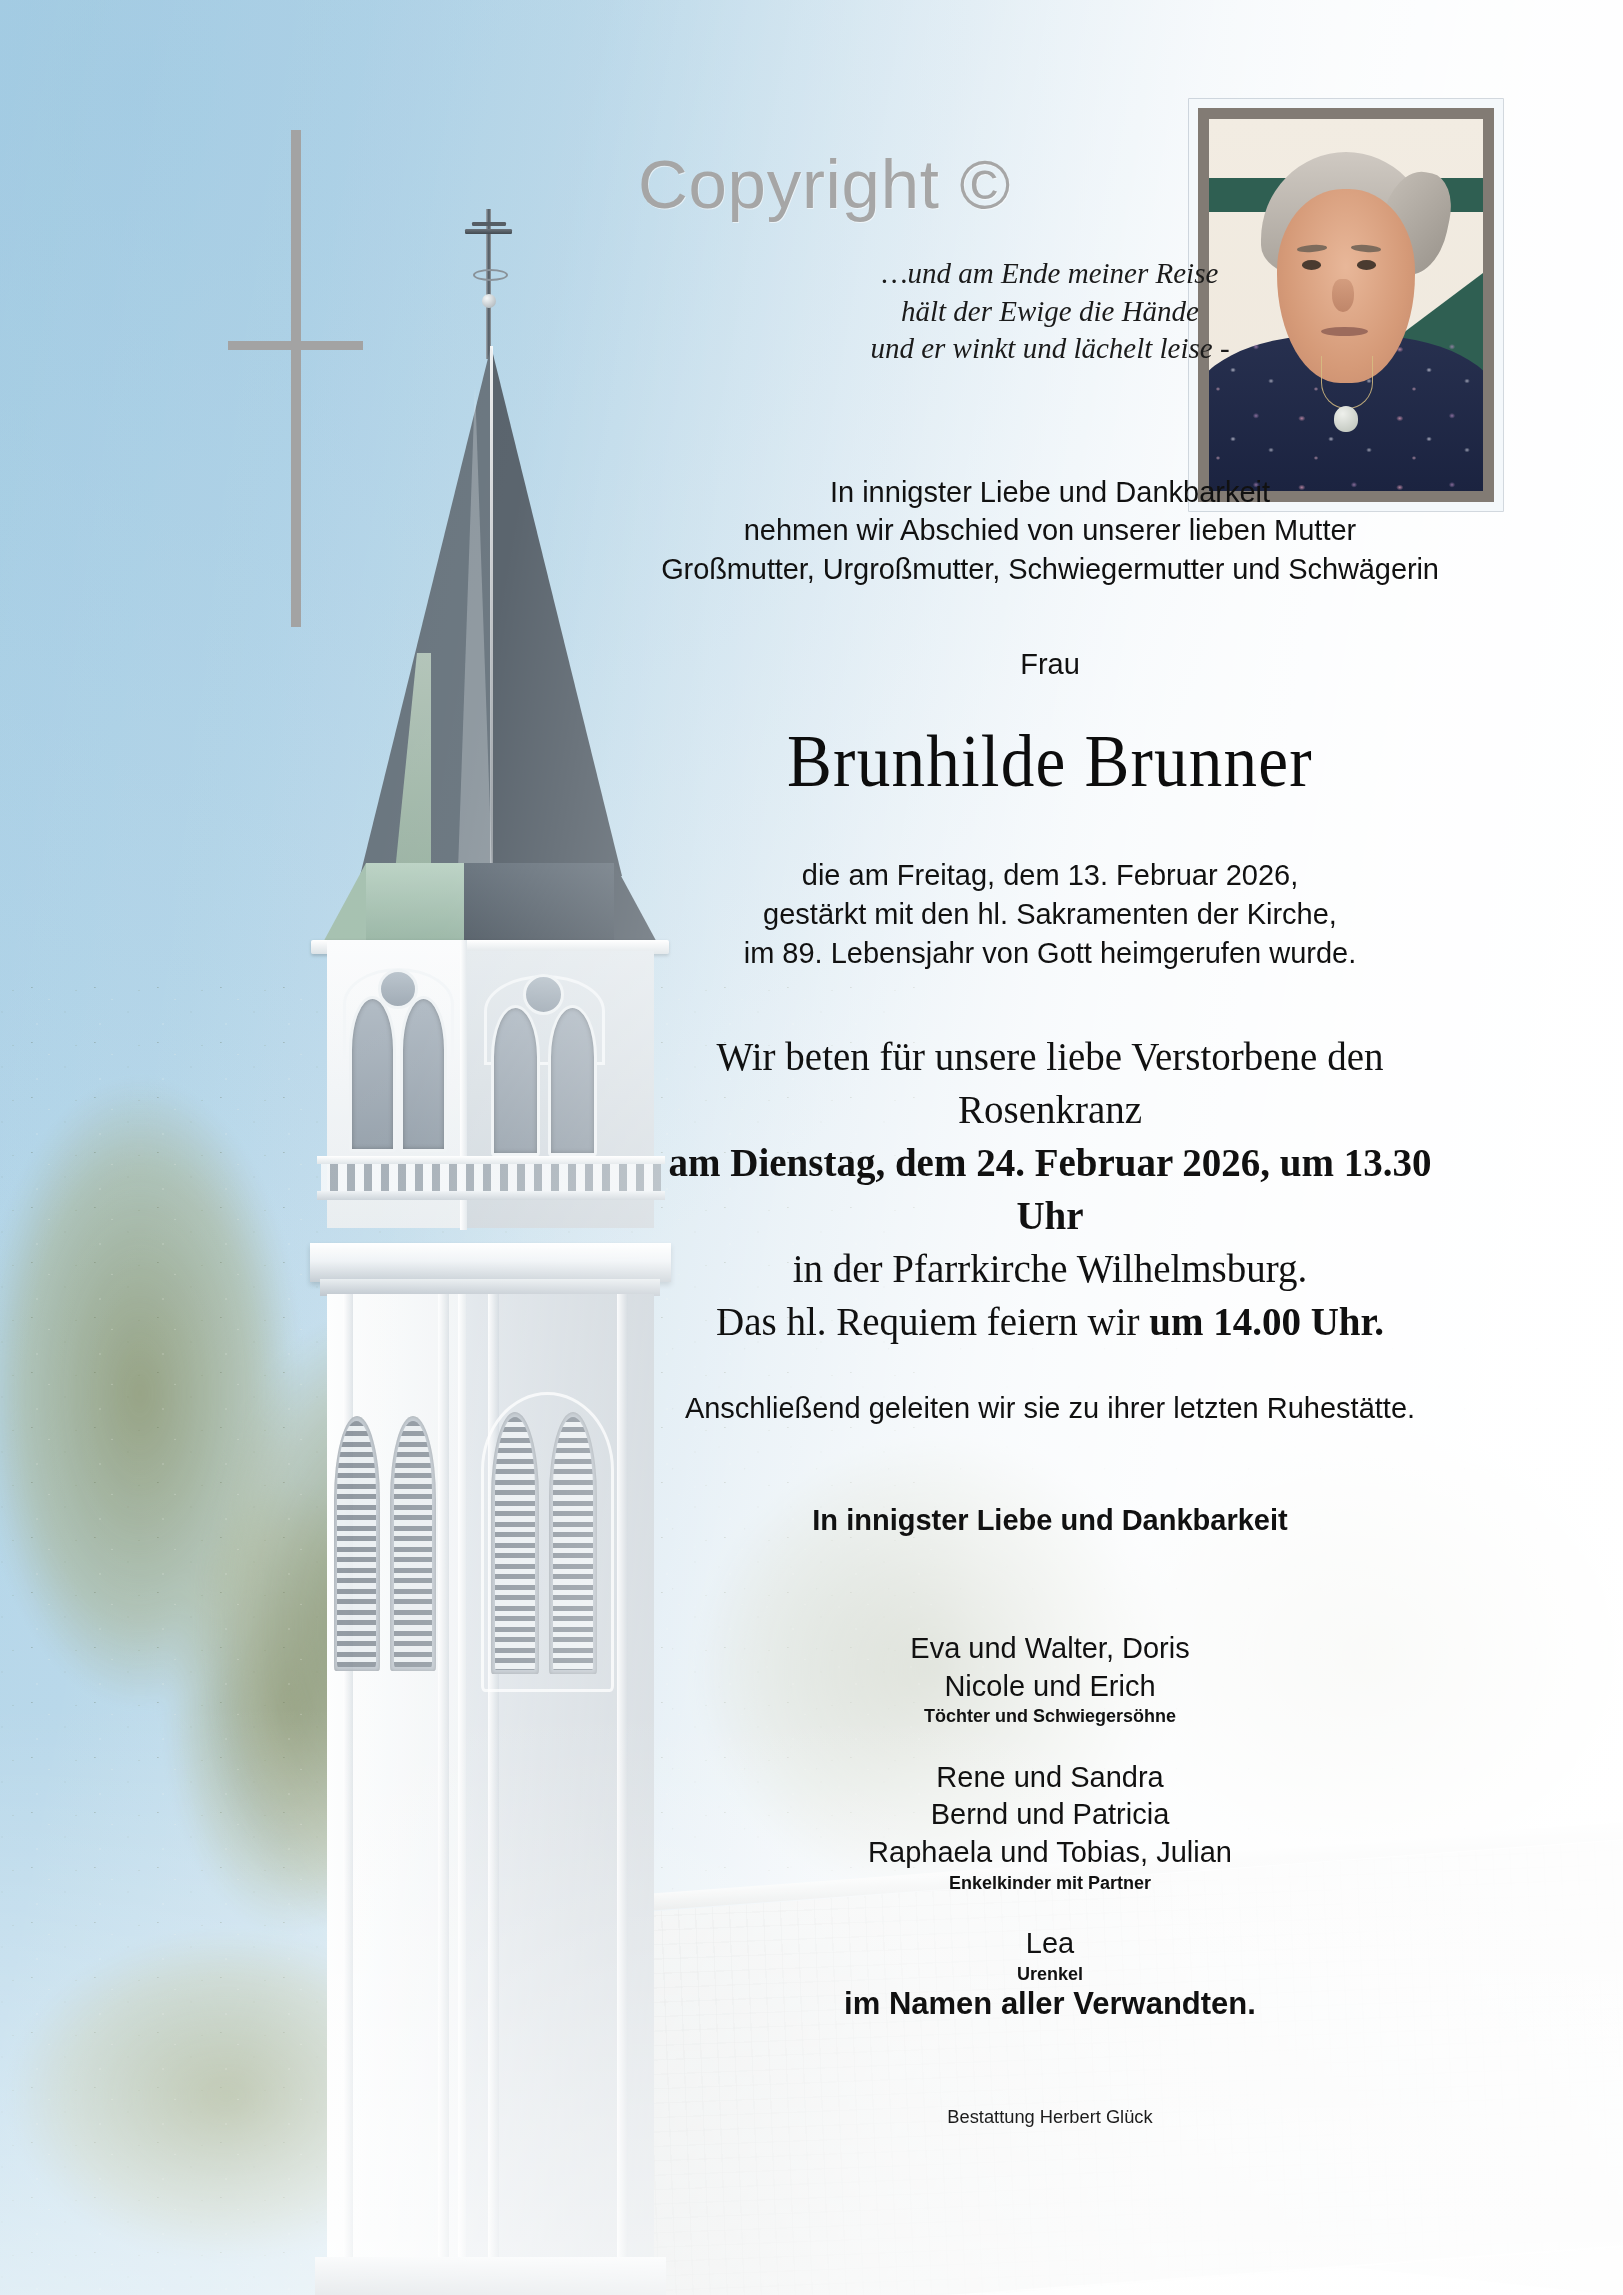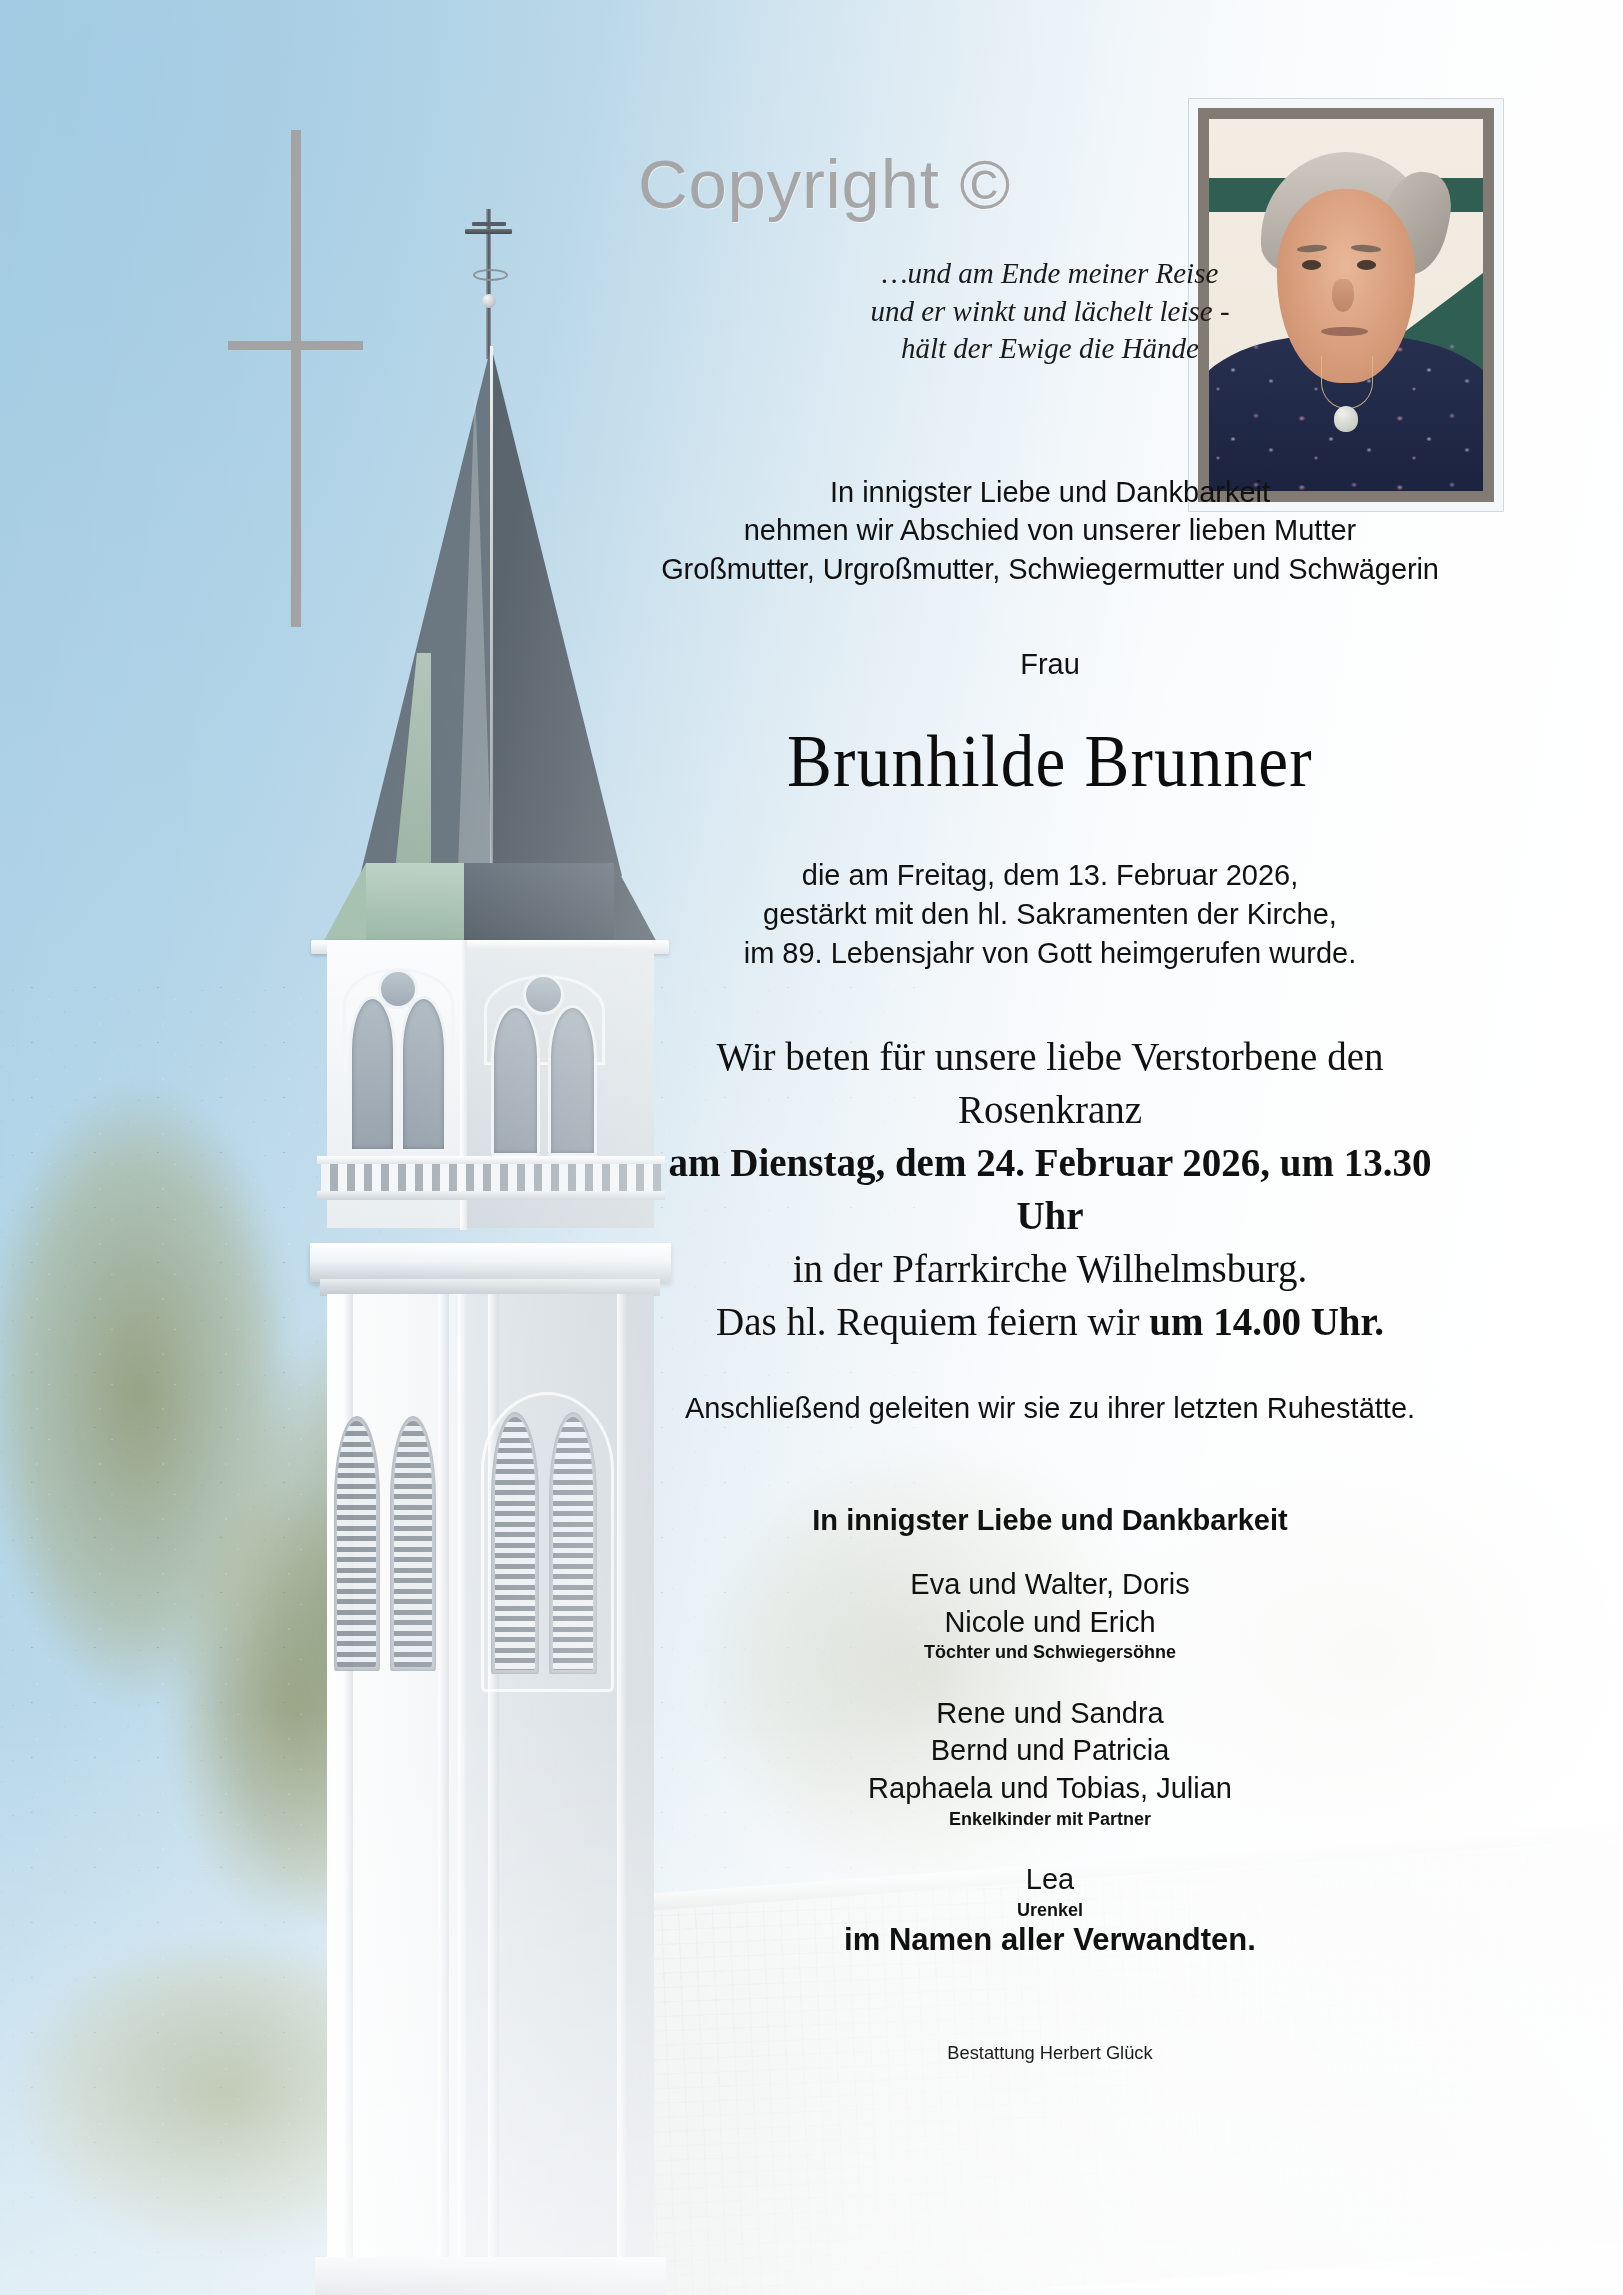--- a/index.html
+++ b/index.html
@@ -330,21 +330,21 @@
     font-family:"Liberation Serif", serif;
     font-size:73px;line-height:1.05;letter-spacing:1.3px;
     font-weight:400;color:#0d0d0d;
     transform:scaleX(.92);
   }
   .death{margin-top:55px;font-size:29px;line-height:1.36;}
   .rosary{margin-top:56px;font-size:39px;line-height:1.36;font-family:Liberation Serif, serif;}
   .rosary b{font-weight:700;}
   .after{margin-top:44px;font-size:29px;}
   .thanks{margin-top:79px;font-size:29px;font-weight:700;}
-  .fam{margin-top:29px;font-size:29px;line-height:1.30;}
+  .fam{margin-top:93px;font-size:29px;line-height:1.30;}
   .famrole{font-size:18px;font-weight:700;line-height:1.30;}
   .famgap{height:30px;}
   .closing{font-size:31px;font-weight:700;}
   .undertaker{margin-top:84px;font-size:18.3px;font-weight:400;color:#1c1c1c;}
 </style>
 </head>
 <body>
 
 <div class="card">
 
@@ -476,22 +476,22 @@
         <div class="p-chain"></div>
         <div class="p-pendant"></div>
       </div>
     </div>
   </div>
 
   <div class="text-col">
 
     <div class="poem">
       <div>…und am Ende meiner Reise</div>
+      <div>hält der Ewige die Hände</div>
       <div>und er winkt und lächelt leise -</div>
-      <div>hält der Ewige die Hände</div>
     </div>
 
     <div class="lead blk">
       <div>In innigster Liebe und Dankbarkeit</div>
       <div>nehmen wir Abschied von unserer lieben Mutter</div>
       <div class="wide">Großmutter, Urgroßmutter, Schwiegermutter und Schwägerin</div>
     </div>
 
     <div class="frau blk">Frau</div>
 

